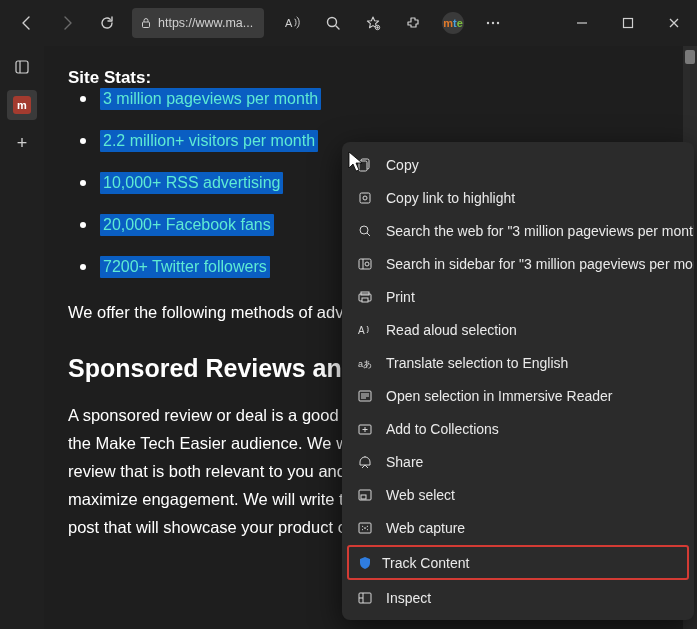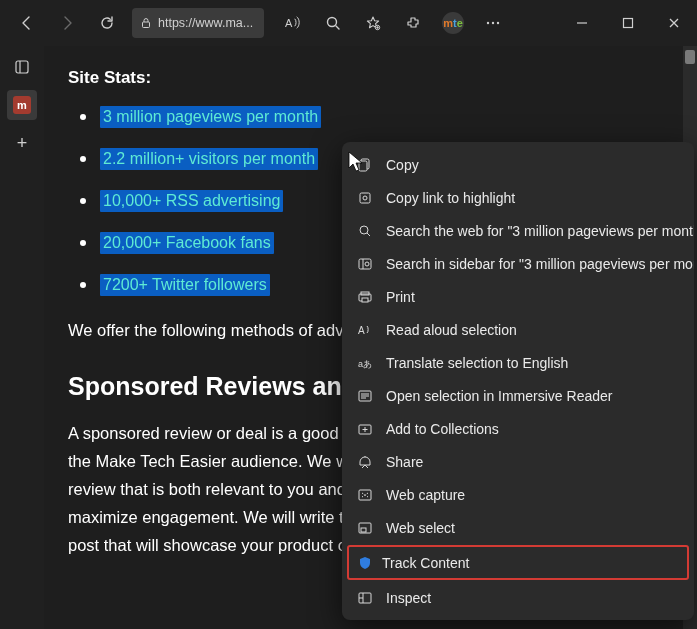--- a/index.html
+++ b/index.html
@@ -67,21 +67,21 @@
   }
   .scrollbar {
     position: absolute; right: 0; top: 46px; bottom: 0;
     width: 14px; background: #2b2b2b;
   }
   .scrollbar .thumb {
     position: absolute; left: 2px; right: 2px;
     top: 4px; height: 14px;
     background: #7a7a7a; border-radius: 2px;
   }
-  .h-stats { font-size: 17px; font-weight: 700; margin-bottom: 18px; }
+  .h-stats { font-size: 17px; font-weight: 700; }
   ul.stats { list-style: none; margin-left: 0; }
   ul.stats li {
     display: flex; align-items: center;
     margin-bottom: 20px; font-size: 16px;
   }
   ul.stats li::before {
     content: ""; width: 6px; height: 6px; border-radius: 50%;
     background: #fff; margin: 0 14px 0 12px; flex-shrink: 0;
   }
   .sel {
@@ -348,33 +348,33 @@
           <path d="M3 8a5 5 0 0 1 10 0v3H3z" stroke="#d8d8d8" fill="none"></path>
           <path d="M8 3v-1M8 11l-3 3M8 11l3 3" stroke="#d8d8d8" fill="none"></path>
         </svg>
       </span>
       <span>Share</span>
     </div>
     <div class="item">
       <span class="ico">
         <svg width="16" height="16" viewBox="0 0 16 16">
           <rect x="2" y="3" width="12" height="10" rx="1" stroke="#d8d8d8" fill="none"></rect>
+          <rect x="4" y="8" width="5" height="4" stroke="#d8d8d8" fill="none"></rect>
+        </svg>
+      </span>
+      <span>Web select</span>
+    </div>
+    <div class="item">
+      <span class="ico">
+        <svg width="16" height="16" viewBox="0 0 16 16">
+          <rect x="2" y="3" width="12" height="10" rx="1" stroke="#d8d8d8" fill="none"></rect>
           <path d="M5 6l6 4M11 6l-6 4" stroke="#d8d8d8" stroke-dasharray="1.5 1.5"></path>
         </svg>
       </span>
       <span>Web capture</span>
-    </div>
-    <div class="item">
-      <span class="ico">
-        <svg width="16" height="16" viewBox="0 0 16 16">
-          <rect x="2" y="3" width="12" height="10" rx="1" stroke="#d8d8d8" fill="none"></rect>
-          <rect x="4" y="8" width="5" height="4" stroke="#d8d8d8" fill="none"></rect>
-        </svg>
-      </span>
-      <span>Web select</span>
     </div>
     <div class="item highlight">
       <span class="ico">
         <svg width="16" height="16" viewBox="0 0 16 16">
           <path d="M8 2l5 2v4c0 3-2 5-5 6-3-1-5-3-5-6V4z" fill="#2f7de0"></path>
         </svg>
       </span>
       <span>Track Content</span>
     </div>
     <div class="item">

